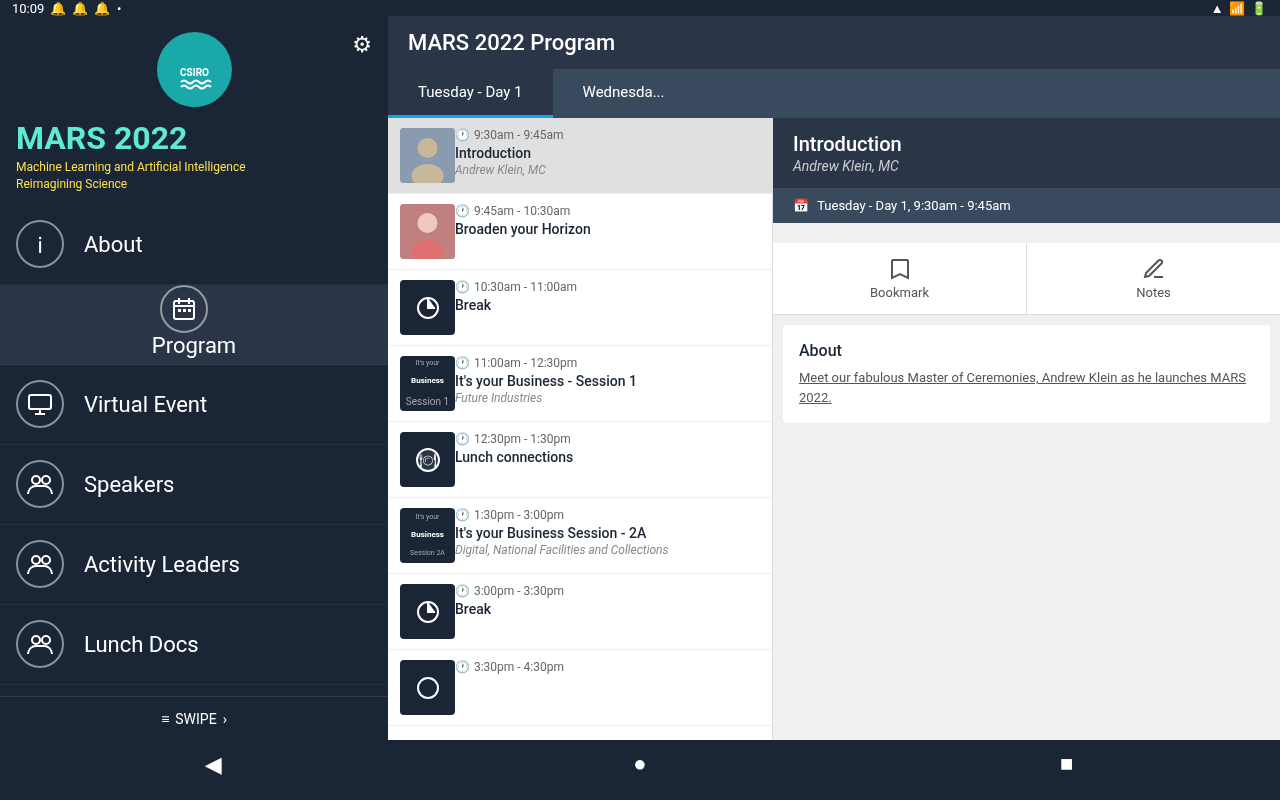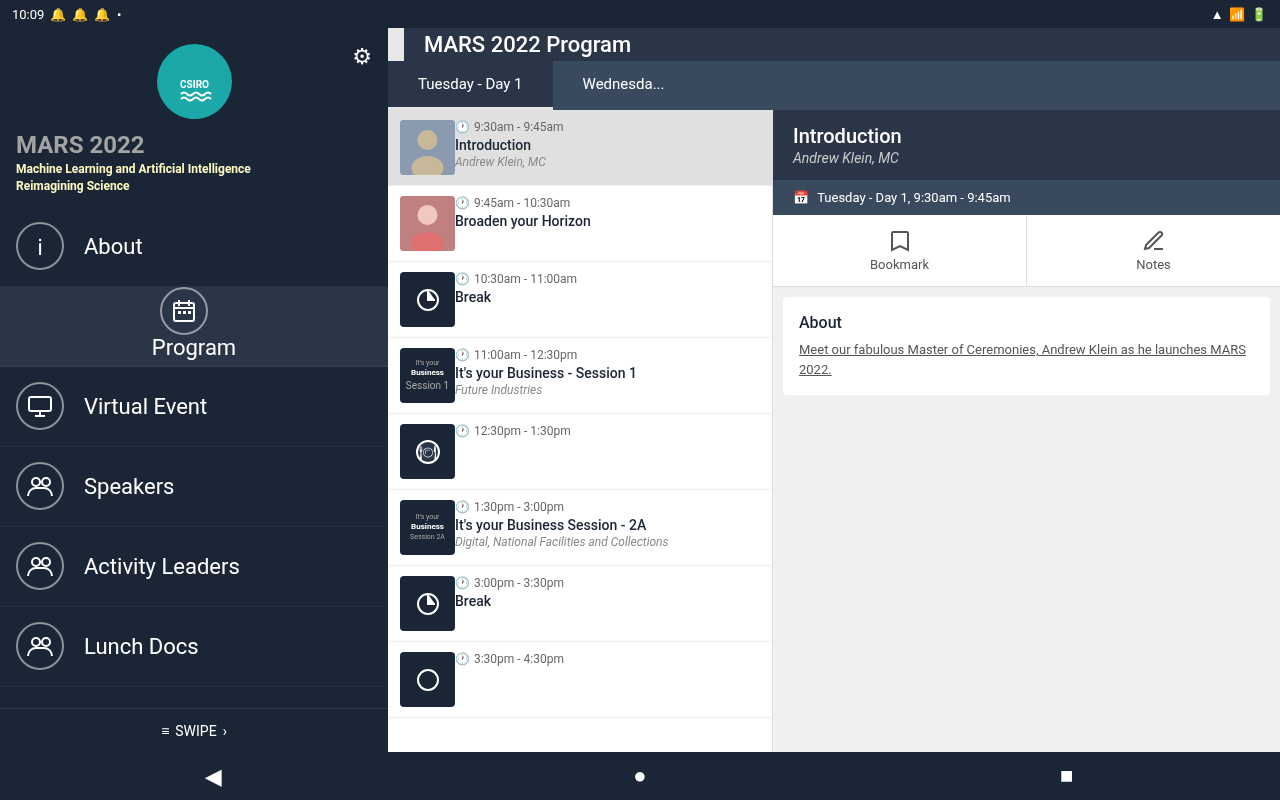--- a/index.html
+++ b/index.html
@@ -7,21 +7,21 @@
       width: 1280px;
       height: 800px;
       font-family: 'Roboto', Arial, sans-serif;
       overflow: hidden;
       background: #1a2535;
     }
 
     
     .status-bar {
       background: #1a2535;
-      height: 28px;
+      height: 16px;
       display: flex;
       align-items: center;
       justify-content: space-between;
       padding: 0 12px;
       color: white;
       font-size: 13px;
     }
     .status-left { display: flex; align-items: center; gap: 6px; }
     .status-right { display: flex; align-items: center; gap: 6px; }
 
@@ -61,32 +61,31 @@
     .settings-icon {
       position: absolute;
       right: 16px;
       top: 16px;
       color: white;
       font-size: 22px;
       cursor: pointer;
     }
 
     .app-title {
-      color: #a3a3a3;
-      font-size: 24px;
+      color: #5eead4;
+      font-size: 32px;
       font-weight: bold;
       padding: 4px 16px 0;
     }
 
     .app-subtitle {
-      color: #fef9c3;
+      color: #fde047;
       font-size: 12px;
       padding: 2px 16px 12px;
       line-height: 1.4;
-      font-weight: bold;
     }
 
     .nav-items {
       flex: 1;
     }
 
     .nav-item {
       display: flex;
       align-items: center;
       padding: 0 16px;
@@ -135,43 +134,42 @@
     
     .content-area {
       flex: 1;
       display: flex;
       flex-direction: column;
       background: #e8e8e8;
     }
 
     .content-header {
       background: #2a3548;
-      padding: 4px 20px;
+      padding: 14px 20px;
       color: white;
       font-size: 22px;
       font-weight: 500;
-      margin-left: 16px;
     }
 
     .tabs-row {
       display: flex;
       background: #3a4a5e;
     }
 
     .tab {
       padding: 14px 30px;
       color: white;
       font-size: 15px;
       cursor: pointer;
       border-bottom: 3px solid transparent;
     }
 
     .tab.active {
       background: #2a3548;
-      border-bottom: 3px solid #e5e5e5;
+      border-bottom: 3px solid #0ea5e9;
       text-align: right;
     }
 
     
     .split-content {
       display: flex;
       flex: 1;
       overflow: hidden;
     }
 
@@ -264,20 +262,21 @@
       align-items: center;
       gap: 8px;
       color: white;
       font-size: 13px;
     }
 
     .detail-actions {
       background: white;
       display: flex;
       border-bottom: 1px solid #ddd;
+      margin-top: 20px;
     }
 
     .detail-action {
       flex: 1;
       display: flex;
       flex-direction: column;
       align-items: center;
       padding: 14px;
       cursor: pointer;
       border-right: 1px solid #ddd;
@@ -352,20 +351,21 @@
       border-radius: 4px;
       display: flex;
       flex-direction: column;
       align-items: center;
       justify-content: center;
       color: white;
       font-size: 8px;
       text-align: center;
       line-height: 1.3;
       padding: 4px;
+      gap: 8px;
     }
   </style>
 </head>
 <body>
 
 <div class="status-bar">
   <div class="status-left">
     <span>10:09</span>
     <span>🔔</span>
     <span>🔔</span>
@@ -561,20 +561,21 @@
             <svg width="30" height="30" viewBox="0 0 30 30" fill="white">
               <circle cx="15" cy="15" r="11" stroke="white" stroke-width="2" fill="#2a3548"></circle>
               <text x="15" y="20" text-anchor="middle" fill="white" font-size="14">🍽</text>
             </svg>
           </div>
           <div class="item-info">
             <div class="item-time">
               <span>🕐</span>
               <span>12:30pm - 1:30pm</span>
             </div>
+            <div class="item-title">Lunch connections</div>
           </div>
         </div>
 
         <div class="program-item">
           <div class="biz-badge">
             <span style="font-size:7px;color:#aaa;">It's your</span>
             <span style="font-weight:bold;font-size:8px;">Business</span>
             <span style="font-size:7px;color:#aaa;">Session 2A</span>
           </div>
           <div class="item-info">

